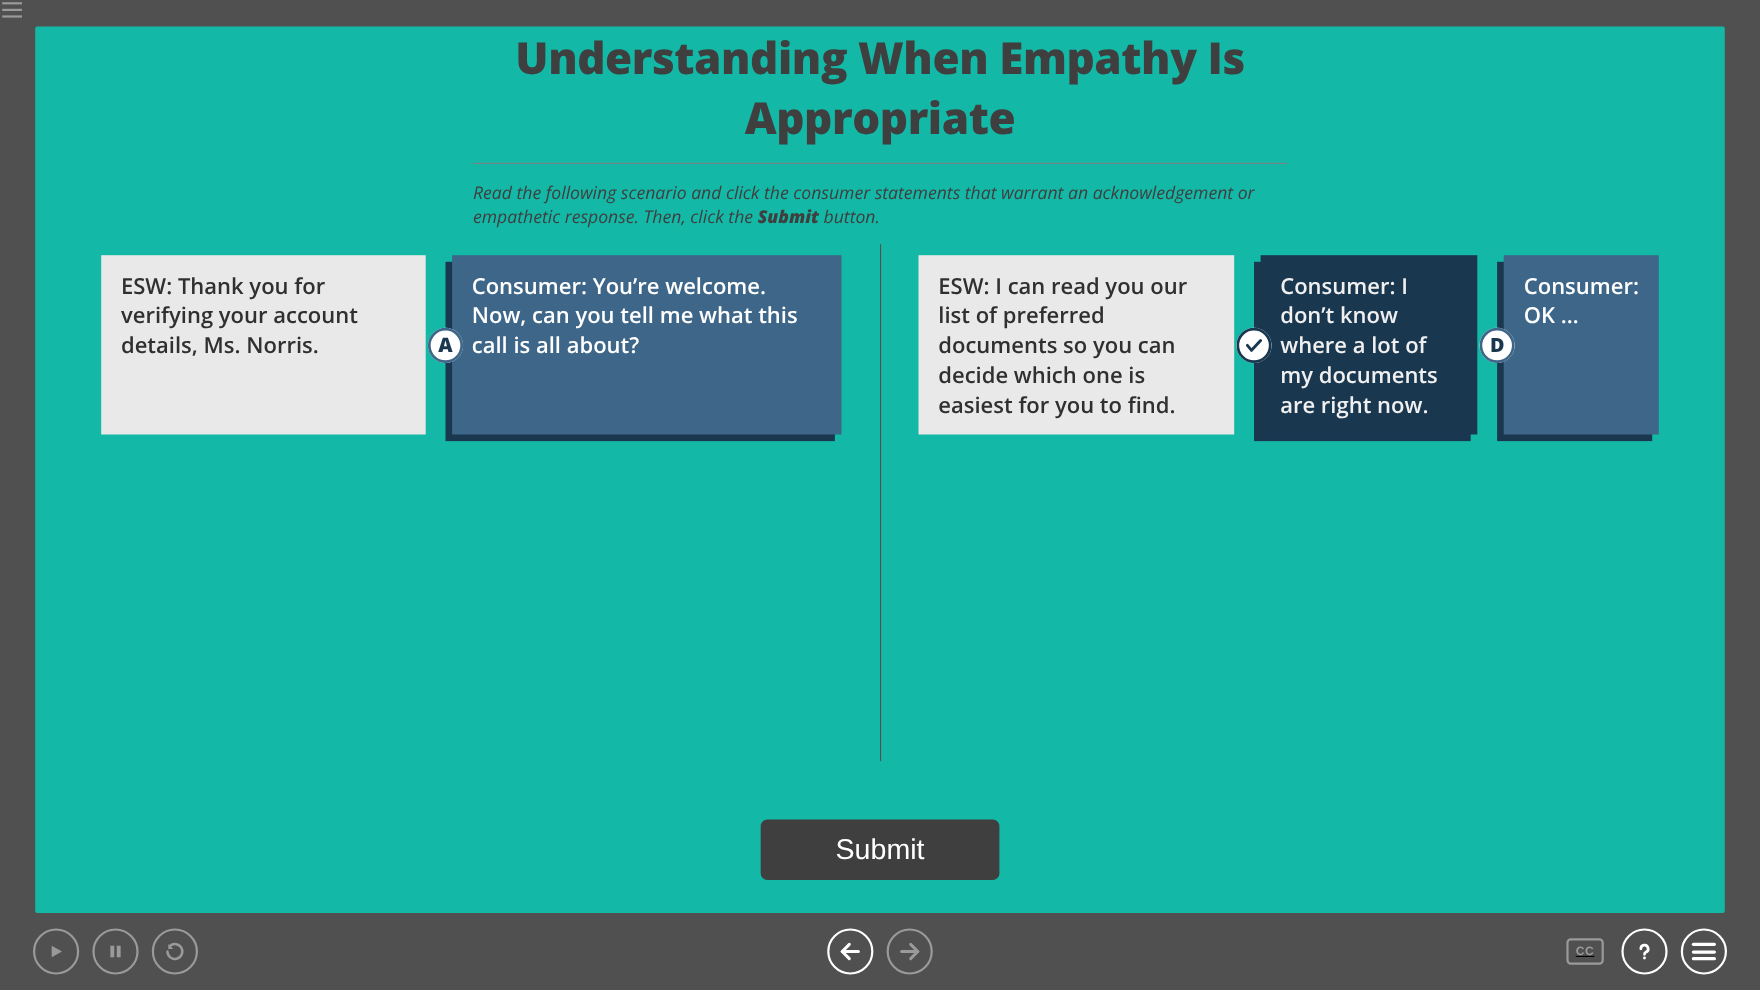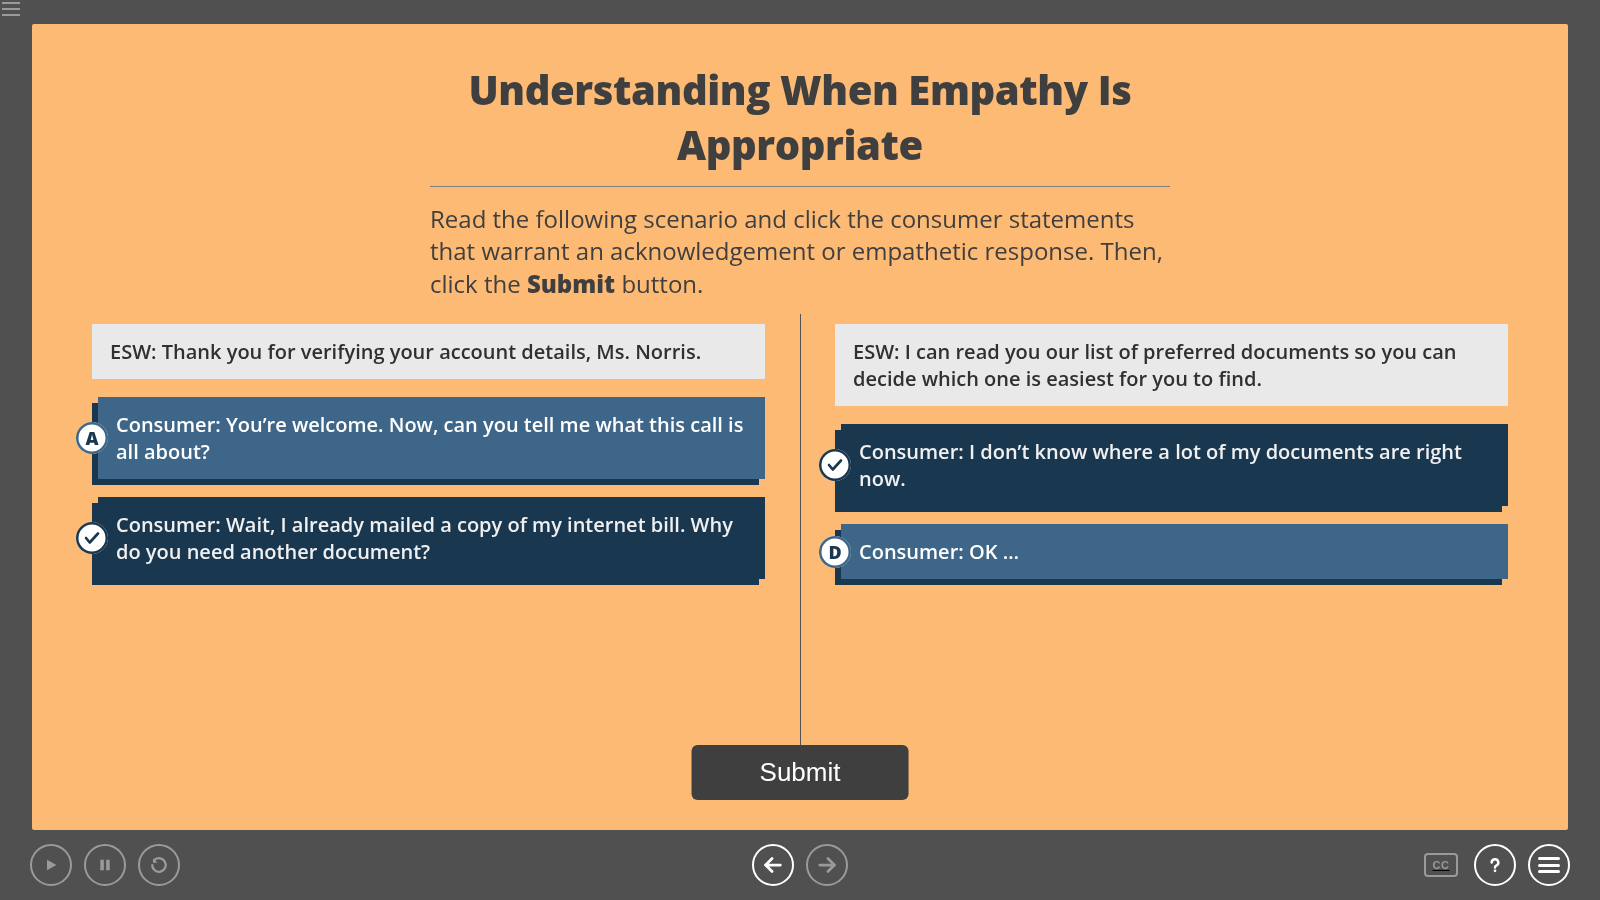--- a/index.html
+++ b/index.html
@@ -8,42 +8,41 @@
     width: 1600px; height: 900px; background: #505050; position: relative;
   }
   .hamburger-top {
     position: absolute; top: 2px; left: 2px; width: 18px; height: 14px;
     display: flex; flex-direction: column; justify-content: space-between;
     z-index: 10;
   }
   .hamburger-top span { display:block; height:2px; background:#9a9a9a; width:100%; }
   .slide {
     position: absolute; top: 24px; left: 32px; right: 32px; bottom: 70px;
-    background: #fdba74; border-radius: 2px;
-    padding-top: 38px;
+    background: #14b8a6; border-radius: 2px;
   }
   .title {
     text-align: center; font-size: 40px; font-weight: 800; color: #3f3f3f;
     letter-spacing: -0.4px;
   }
   .title-wrap { width: 740px; margin: 0 auto; }
   .rule { border: none; border-top: 1px solid #808080; margin: 14px auto 16px; width: 740px; }
   .instr {
-    width: 740px; margin: 0 auto; color: #3f3f3f; font-size: 24px; line-height: 1.35;
+    width: 740px; margin: 0 auto; color: #3f3f3f; font-size: 16px; line-height: 1.35; font-style: italic;
   }
   .instr b { font-weight: 800; }
   .columns {
     position: relative; margin: 24px 60px 0 60px;
     display: flex; gap: 70px;
   }
   .divider {
     position: absolute; left: 50%; top: -10px; width: 0; height: 470px;
     border-left: 1.5px solid #525252;
   }
-  .col { flex: 1; display: flex; flex-direction: column; gap: 18px; }
+  .col { flex: 1; display: flex; flex-direction: row; gap: 18px; }
   .bubble {
     padding: 14px 18px; font-size: 20px; line-height: 1.35; font-weight: 600;
     position: relative;
   }
   .esw { background: #e9e9e9; color: #303030; }
   .cons {
     background: #3e6688; color: #fff; margin-left: 6px;
     box-shadow: -6px 6px 0 0 #1a3750;
     cursor: pointer;
   }
@@ -111,28 +110,20 @@
 
       <div class="col">
         <div class="bubble esw">ESW: Thank you for verifying your account details, Ms. Norris.</div>
 
         <div class="bubble cons">
           <div class="badge">A</div>
           <span>Consumer: You’re welcome. Now, can you tell me what this call is all about?</span>
         </div>
 
 
-        <div class="bubble cons selected">
-          <div class="badge sel">
-            <svg width="18" height="18" viewBox="0 0 24 24" fill="none" stroke-width="3.5" stroke-linecap="round" stroke-linejoin="round">
-                <polyline points="4 12 9 18 20 6"></polyline>
-              </svg>
-          </div>
-          <span>Consumer: Wait, I already mailed a copy of my internet bill. Why do you need another document?</span>
-        </div>
       </div>
 
       <div class="col">
 
         <div class="bubble esw">ESW: I can read you our list of preferred documents so you can decide which one is easiest for you to find.</div>
 
         <div class="bubble cons selected">
           <div class="badge sel">
             <svg width="18" height="18" viewBox="0 0 24 24" fill="none" stroke-width="3.5" stroke-linecap="round" stroke-linejoin="round">
                 <polyline points="4 12 9 18 20 6"></polyline>

